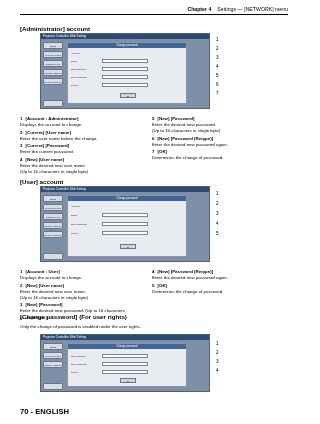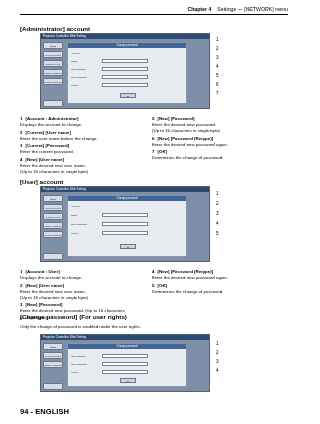--- a/index.html
+++ b/index.html
@@ -331,15 +331,15 @@
     <div class="navbtn" style="position:absolute; left:2px; top:48px; width:20px;"></div>
   </div>
 
   <div class="callouts" style="top:334px; left:216px; height:58px;">
     <div class="callout" style="top:7px;">1</div>
     <div class="callout" style="top:16px;">2</div>
     <div class="callout" style="top:25px;">3</div>
     <div class="callout" style="top:34px;">4</div>
   </div>
 
-  <div class="footer">94 - ENGLISH</div>
+  <div class="footer">70 - ENGLISH</div>
 
 </div>
 
 </body></html>

